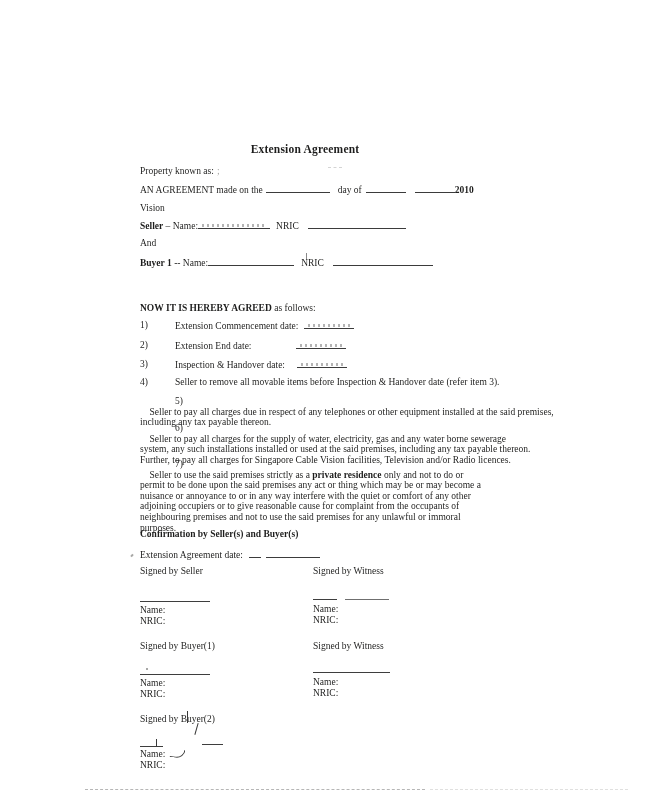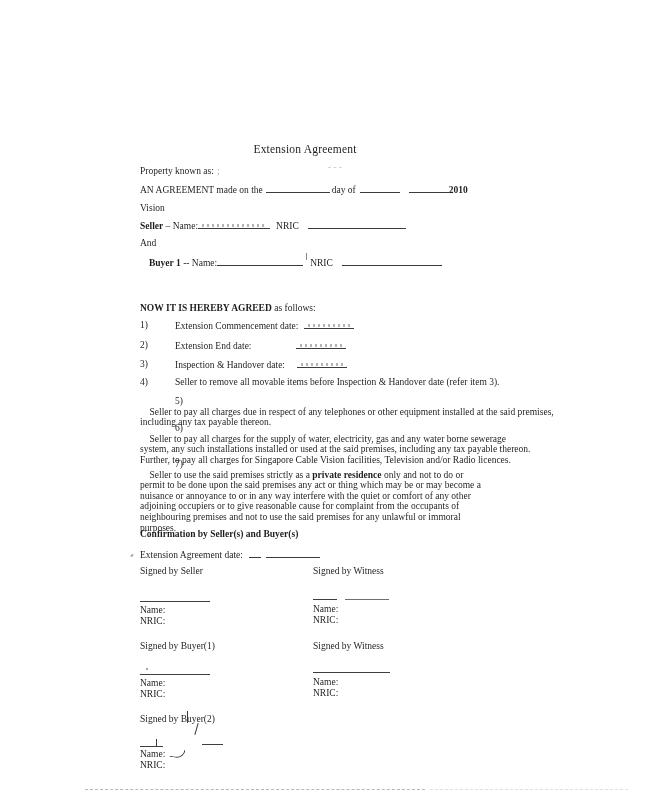--- a/index.html
+++ b/index.html
@@ -4,21 +4,21 @@
 <style>
   html,body{margin:0;padding:0;background:#ffffff;}
   .page{
     position:relative;width:660px;height:800px;background:#fffffe;overflow:hidden;
     font-family:"Liberation Serif","DejaVu Serif",serif;
     color:#1f1f1f;font-size:9.5px;line-height:11px;
     filter:blur(0.22px) contrast(1.02);
   }
   .abs{position:absolute;}
   .b{font-weight:bold;text-align:right;}
-  .title{width:330px;text-align:center;font-weight:normal;font-size:11.5px;letter-spacing:.2px;}
+  .title{width:330px;text-align:center;font-weight:bold;font-size:11.5px;letter-spacing:.2px;}
   
   .u{display:inline-block;border-bottom:1px solid #3c3c3c;height:8px;vertical-align:baseline;position:relative;}
   .u.smudge::before{
     content:"";position:absolute;left:4px;right:4px;bottom:1px;height:3px;
     background:repeating-linear-gradient(90deg,#9a9a9a 0 2px,transparent 2px 5px);
     opacity:.75;filter:blur(.4px);
   }
   
   .par{white-space:pre;line-height:10.6px;}
   .par .num{position:absolute;left:0;top:0;}
@@ -45,32 +45,32 @@
 <div class="page">
 
   <div class="abs title" style="left:140px;top:144px;">Extension Agreement</div>
 
   <div class="abs" style="left:140px;top:166px;">
     <span>Property known as:</span><span class="faint" style="margin-left:3px;">;</span>
   </div>
   <div class="dashes vfaint" style="left:328px;top:167px;width:14px;"></div>
 
   <div class="abs" style="left:140px;top:184px;">
-    <span>AN AGREEMENT made on the</span><span class="u" style="width:64px;margin-left:3px;"></span><span style="margin-left:2px;">day of</span><span class="u" style="width:40px;margin-left:4px;"></span><span class="u" style="width:40px;margin-left:9px;"></span><span class="b">2010</span>
+    <span>AN AGREEMENT made on the</span><span class="u" style="width:64px;margin-left:3px;"></span><span style="margin-left:8px;">day of</span><span class="u" style="width:40px;margin-left:4px;"></span><span class="u" style="width:40px;margin-left:9px;"></span><span class="b">2010</span>
   </div>
 
   <div class="abs" style="left:140px;top:203px;">Vision</div>
 
   <div class="abs" style="left:140px;top:220px;">
     <span class="b">Seller</span><span style="white-space:pre;"> – Name:</span><span class="u smudge" style="width:72px;"></span><span style="margin-left:6px;">NRIC</span><span class="u" style="width:98px;margin-left:9px;"></span>
   </div>
 
   <div class="abs" style="left:140px;top:238px;">And</div>
 
-  <div class="abs" style="left:140px;top:257px;margin-left:9px;">
+  <div class="abs" style="left:140px;top:257px;">
     <span class="b">Buyer 1</span><span style="white-space:pre;"> -- Name:</span><span class="u" style="width:86px;"></span><span style="margin-left:7px;">NRIC</span><span class="u" style="width:100px;margin-left:9px;"></span>
   </div>
   <div class="pen" style="left:306px;top:253px;width:1px;height:7px;opacity:.6;"></div>
 
 
   <div class="abs" style="left:140px;top:303px;">
     <span class="b">NOW IT IS HEREBY AGREED</span><span style="white-space:pre;"> as follows:</span>
   </div>
 
   <div class="abs row13" style="left:140px;top:320px;">

